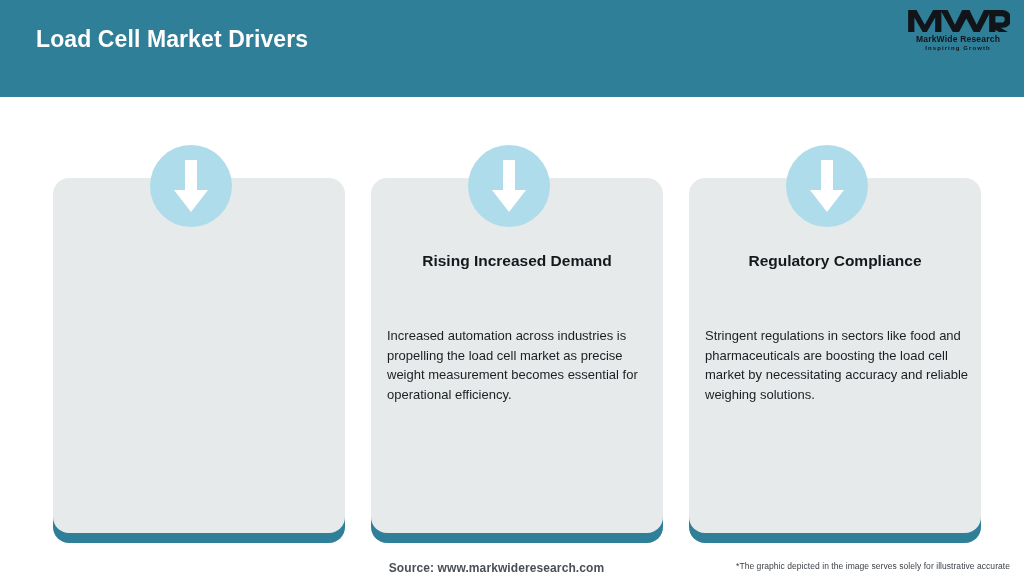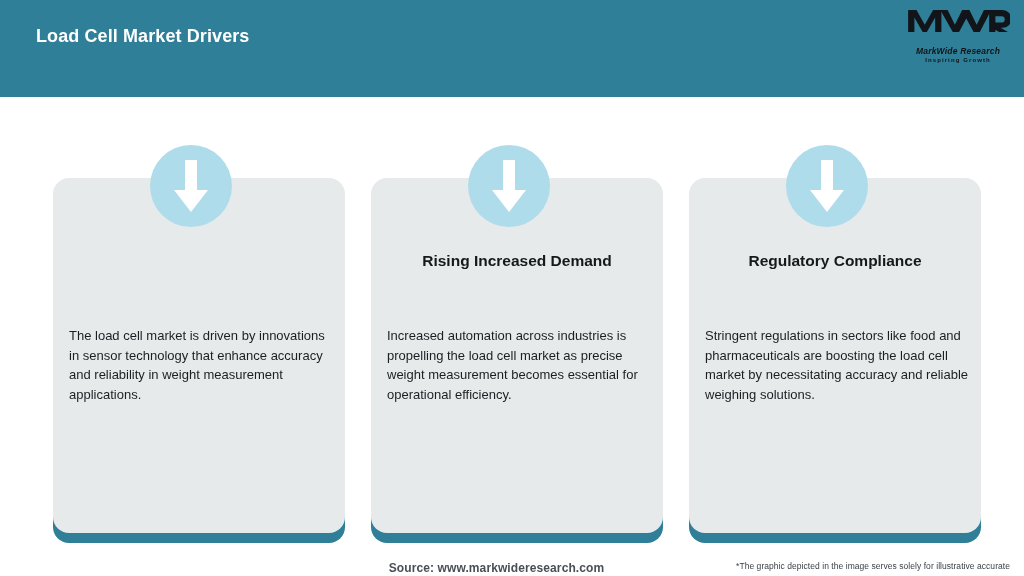--- a/index.html
+++ b/index.html
@@ -28,21 +28,21 @@
     left: 0;
     top: 0;
     width: 1024px;
     height: 97px;
     background: #2f7f98;
   }
   .header-title {
     position: absolute;
     left: 36px;
     top: 26px;
-    font-size: 18px;
+    font-size: 23px;
     font-weight: bold;
     color: #ffffff;
     letter-spacing: 0.1px;
     white-space: nowrap;
   }
 
   
   .logo {
     position: absolute;
     right: 14px;
@@ -56,23 +56,22 @@
     width: 104px;
     height: 27px;
   }
   .logo-name {
     display: block;
     font-size: 8.5px;
     font-weight: bold;
     color: #111418;
     letter-spacing: 0.2px;
     line-height: 10px;
-    margin-top: 12px;
-    white-space: nowrap;
-    font-style: italic;
+    margin-top: 0px;
+    white-space: nowrap;
   }
   .logo-tag {
     display: block;
     font-size: 6px;
     font-weight: bold;
     color: #111418;
     letter-spacing: 1.1px;
     line-height: 8px;
     white-space: nowrap;
   }
@@ -196,21 +195,20 @@
         <path d="M160,6 h26 a17,17 0 0 1 0,34 h-4 l14,8 h-17 l-13,-8 v-10 h18 a6,6 0 0 0 0,-12 h-12 v30 h-12 z"></path>
       </g>
     </svg>
     <span class="logo-name">MarkWide Research</span>
     <span class="logo-tag">Inspiring Growth</span>
   </div>
 
   <div class="group g0">
     <div class="frame"></div>
     <div class="card">
-      <div class="card-body">The load cell market is driven by innovations in sensor technology that enhance accuracy and reliability in weight measurement applications.</div>
     </div>
     <div class="badge">
       <svg viewBox="0 0 36 52" aria-hidden="true">
         <polygon fill="#ffffff" points="12,0 24,0 24,30 35,30 18,52 1,30 12,30"></polygon>
       </svg>
     </div>
   </div>
 
   <div class="group g1">
     <div class="frame"></div>

